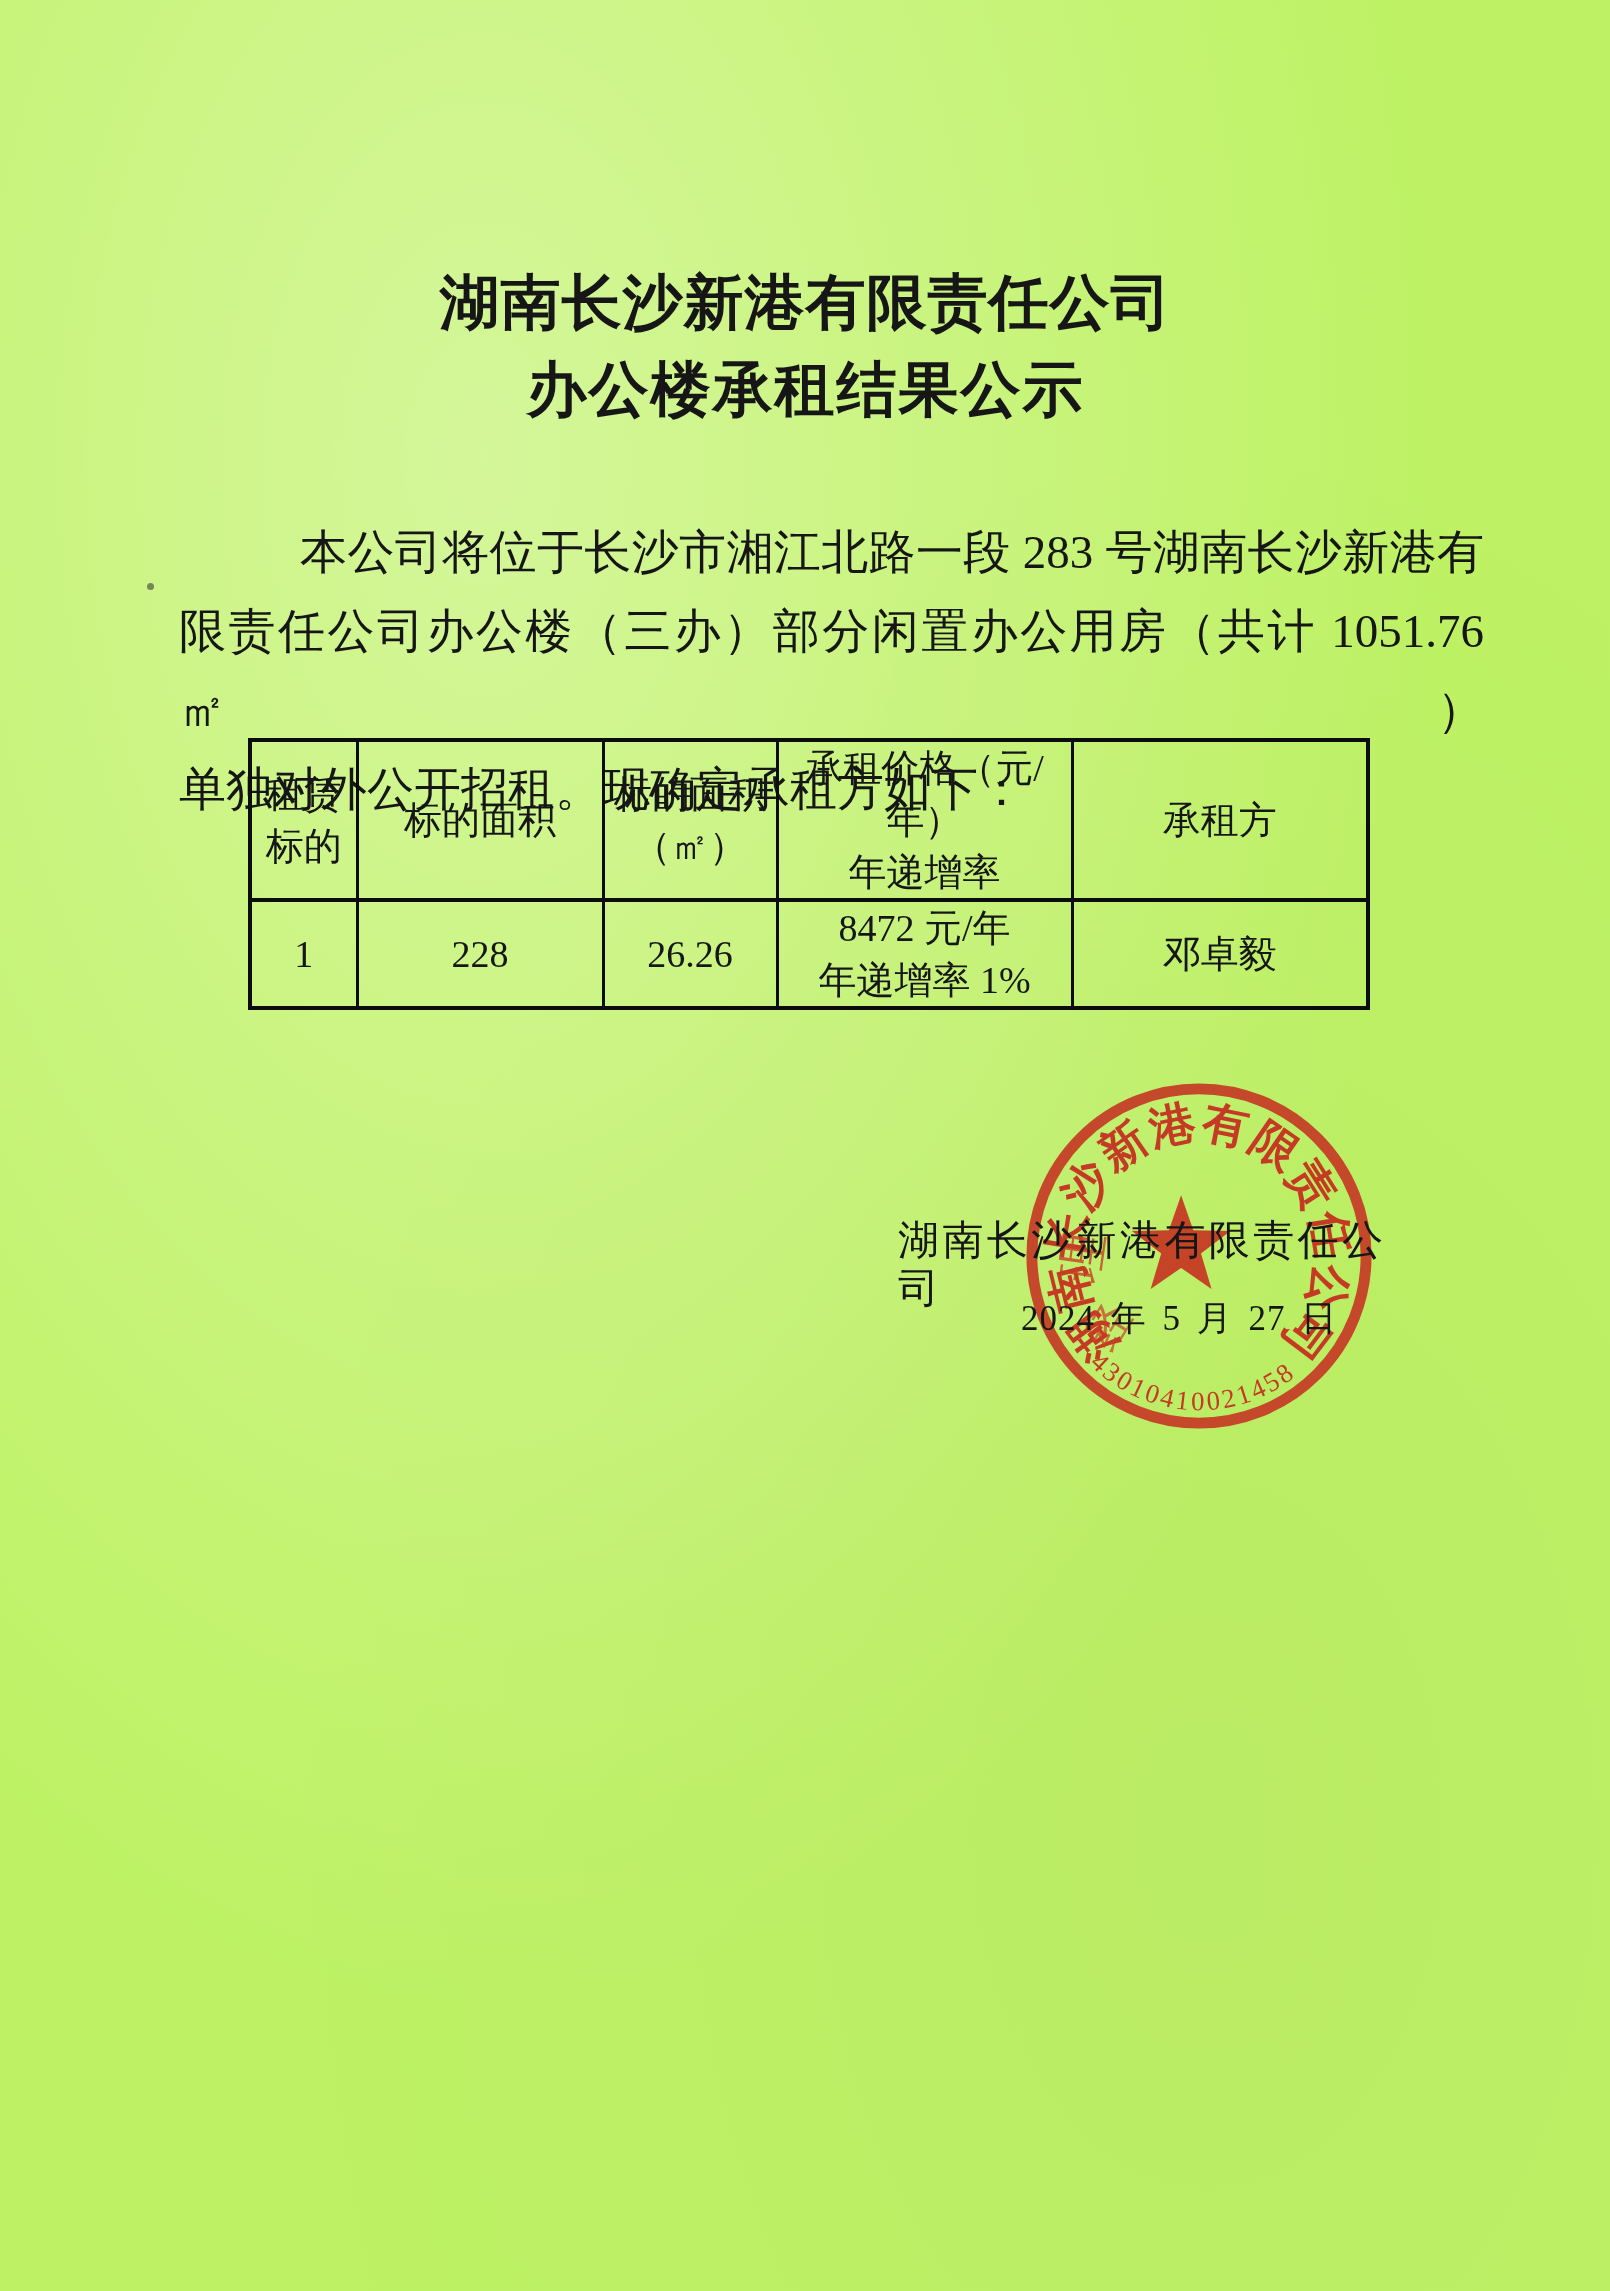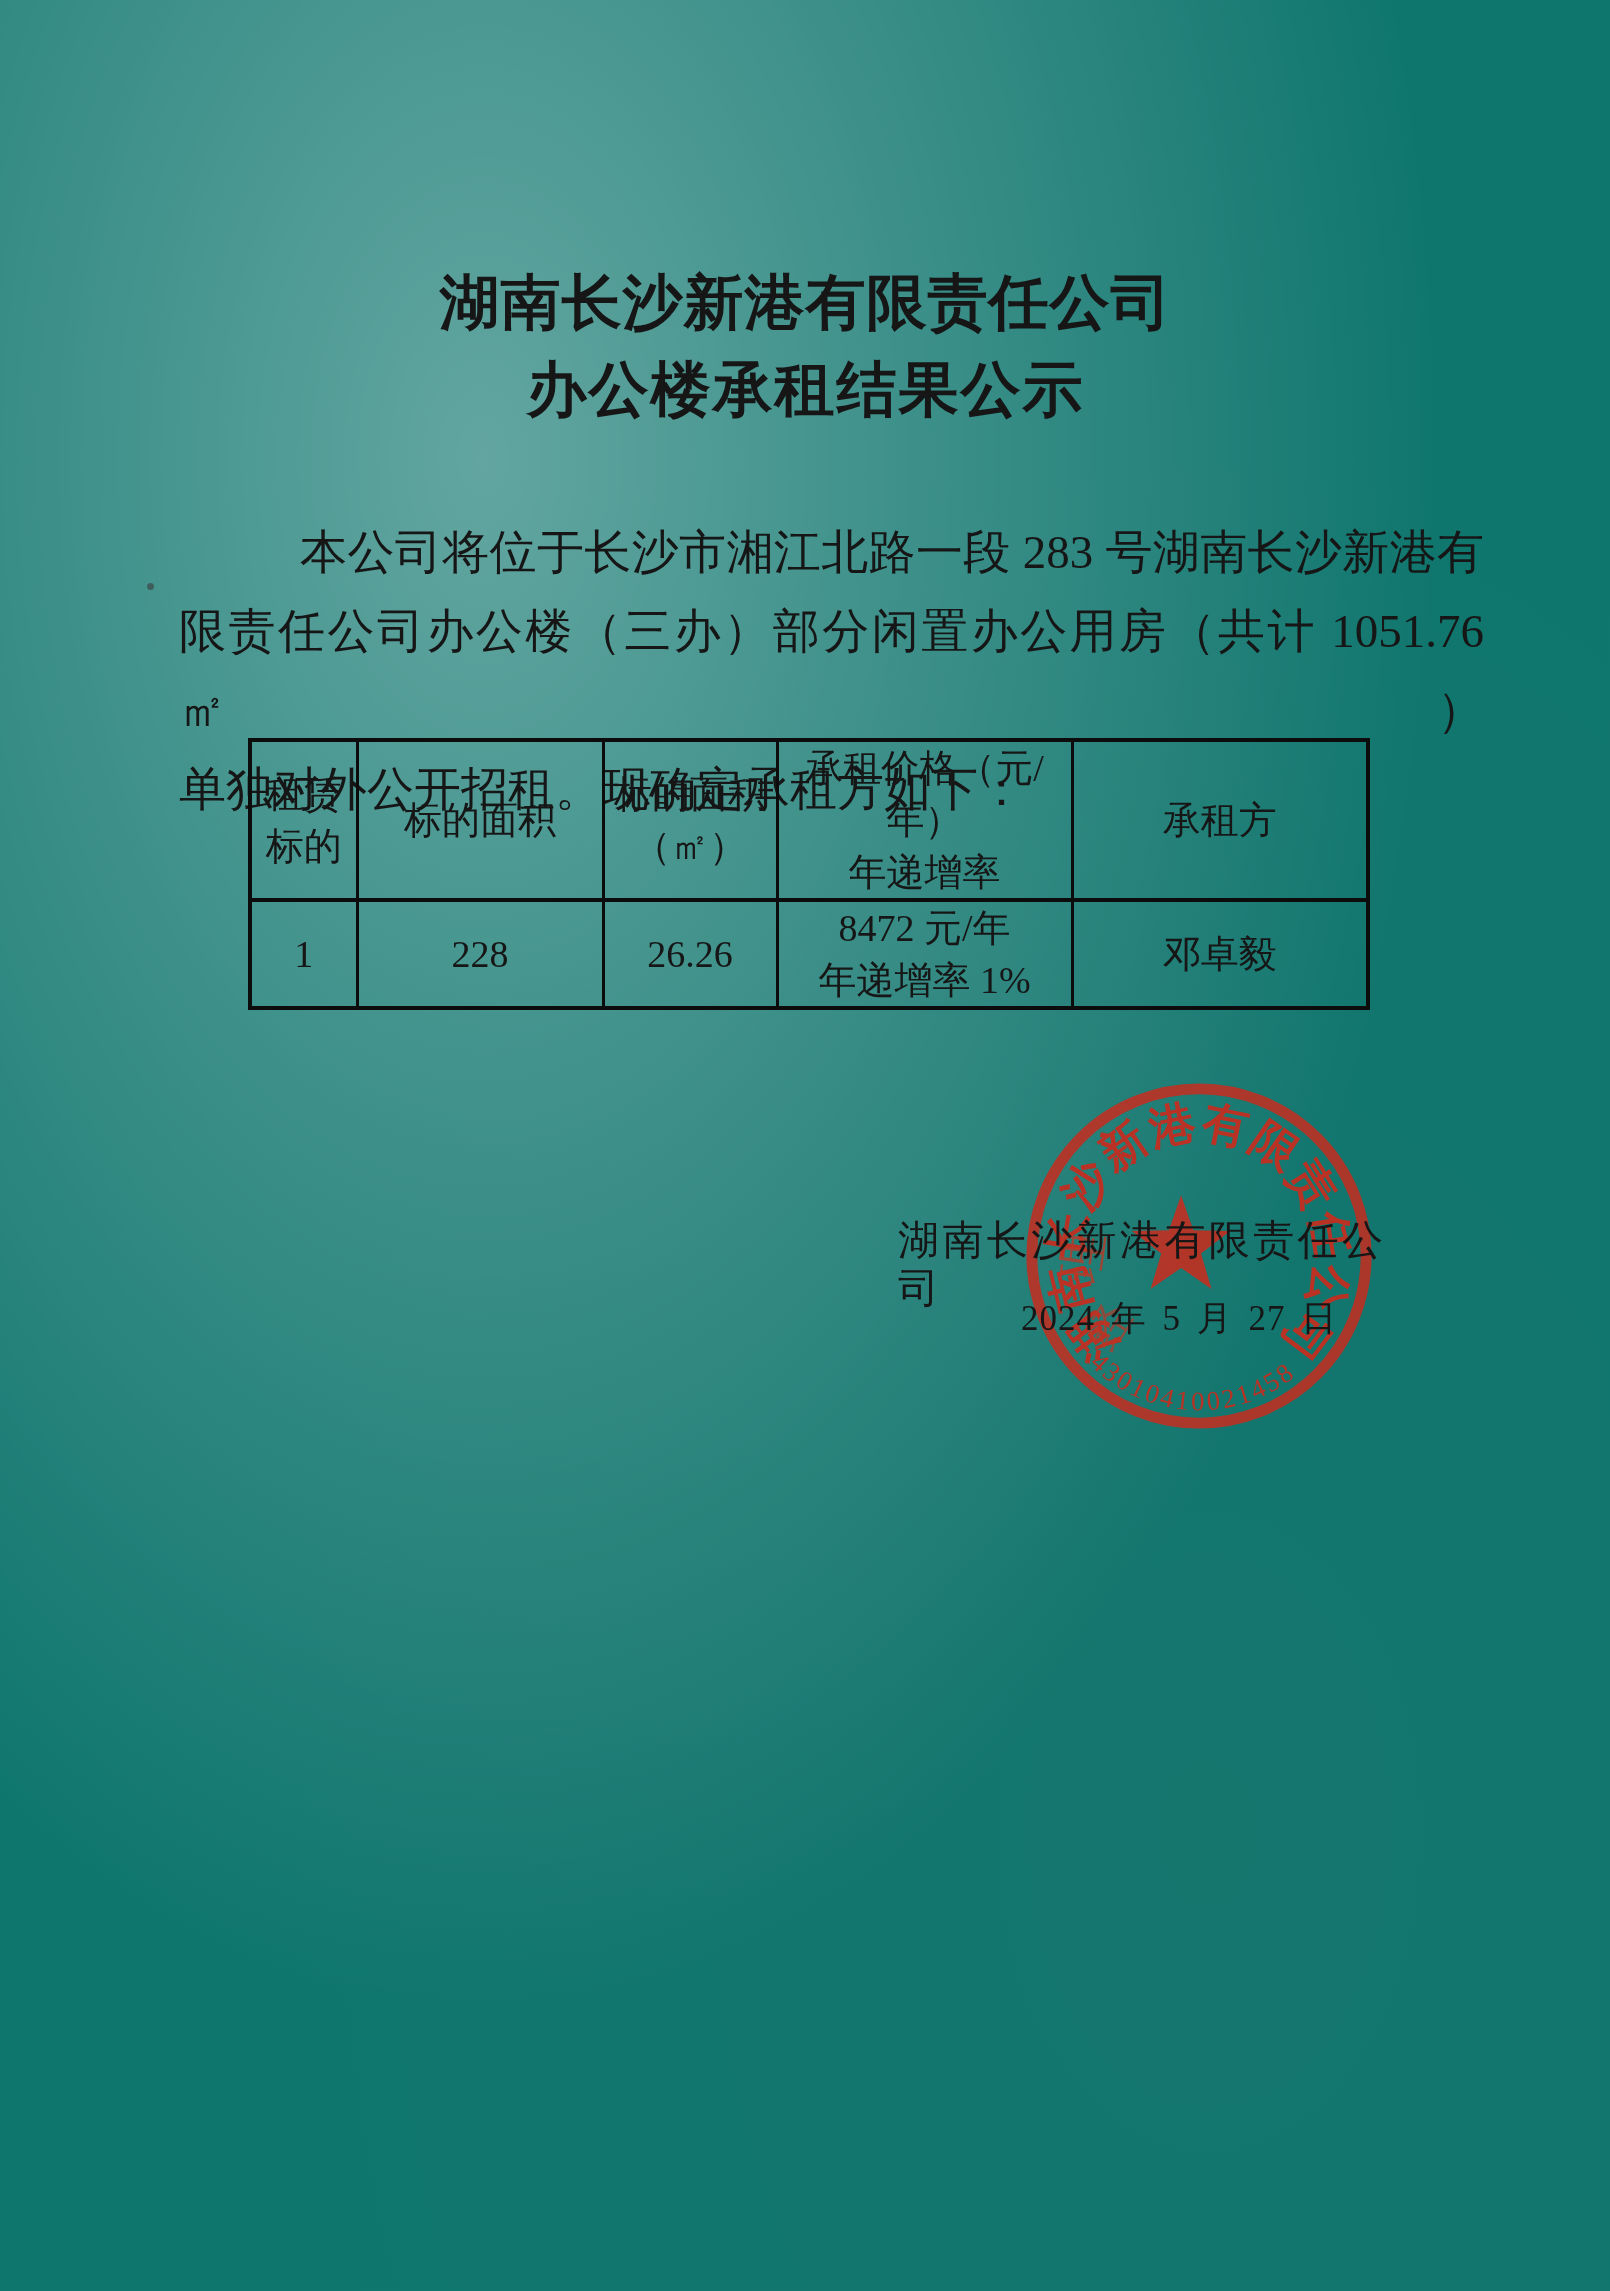--- a/index.html
+++ b/index.html
@@ -1,20 +1,20 @@
 <!DOCTYPE html>
 <html><head>
 <meta charset="utf-8">
 <style>
   html,body{margin:0;padding:0;}
   body{background:#dcdcd8;}
   .page{
     position:relative;
     width:1611px;height:2291px;
-    background:#0f766e;
+    background:#bef264;
     overflow:hidden;
     font-family:"Liberation Serif","DejaVu Serif",serif;
     color:#161616;
   }
   
   .page::before{
     content:"";position:absolute;inset:0;
     background:
       radial-gradient(ellipse at 30% 20%, rgba(255,255,255,.35), rgba(0,0,0,0) 60%),
       radial-gradient(ellipse at 75% 80%, rgba(120,115,105,.05), rgba(0,0,0,0) 55%);

